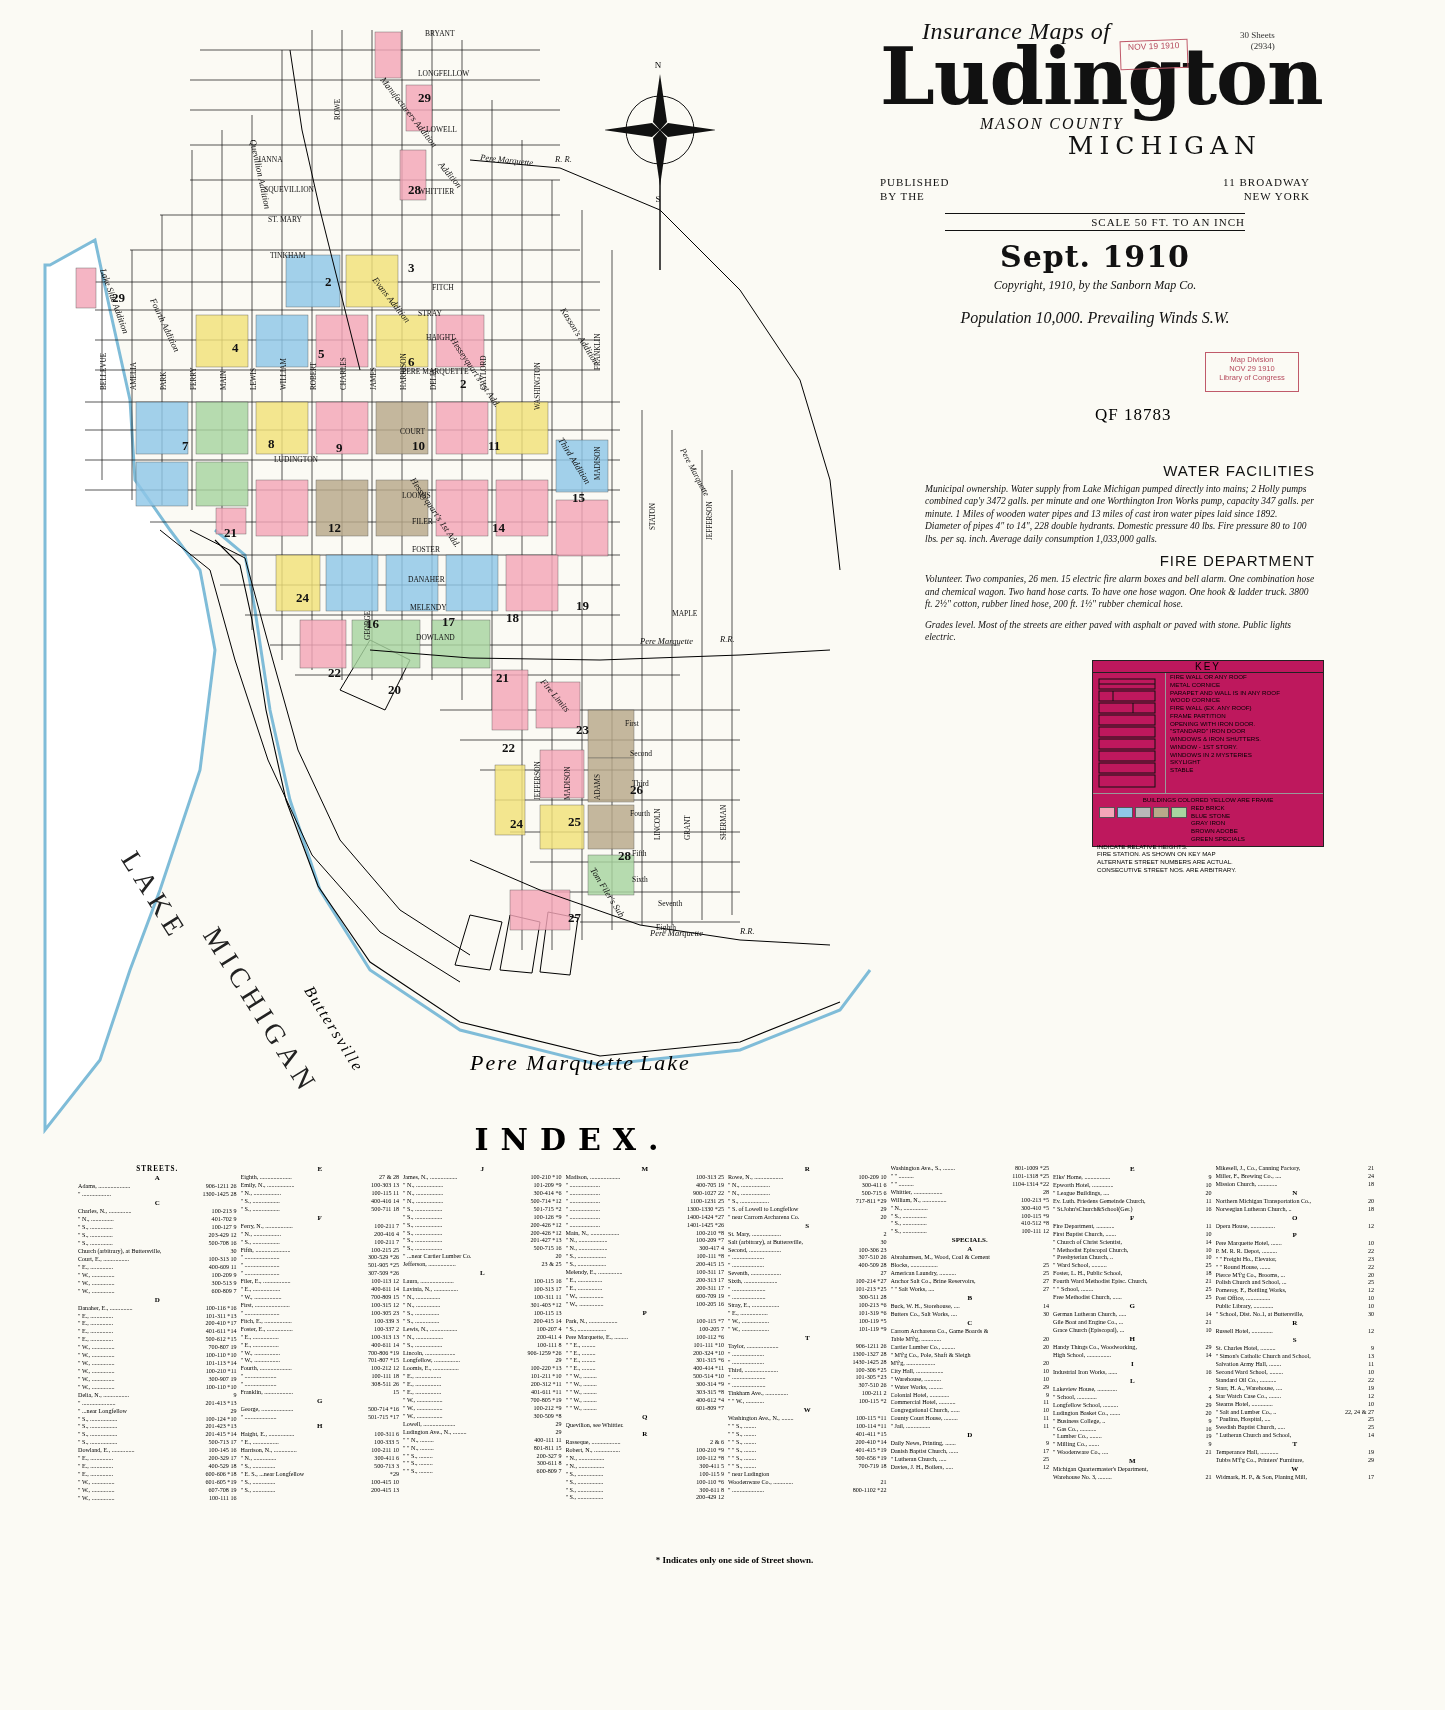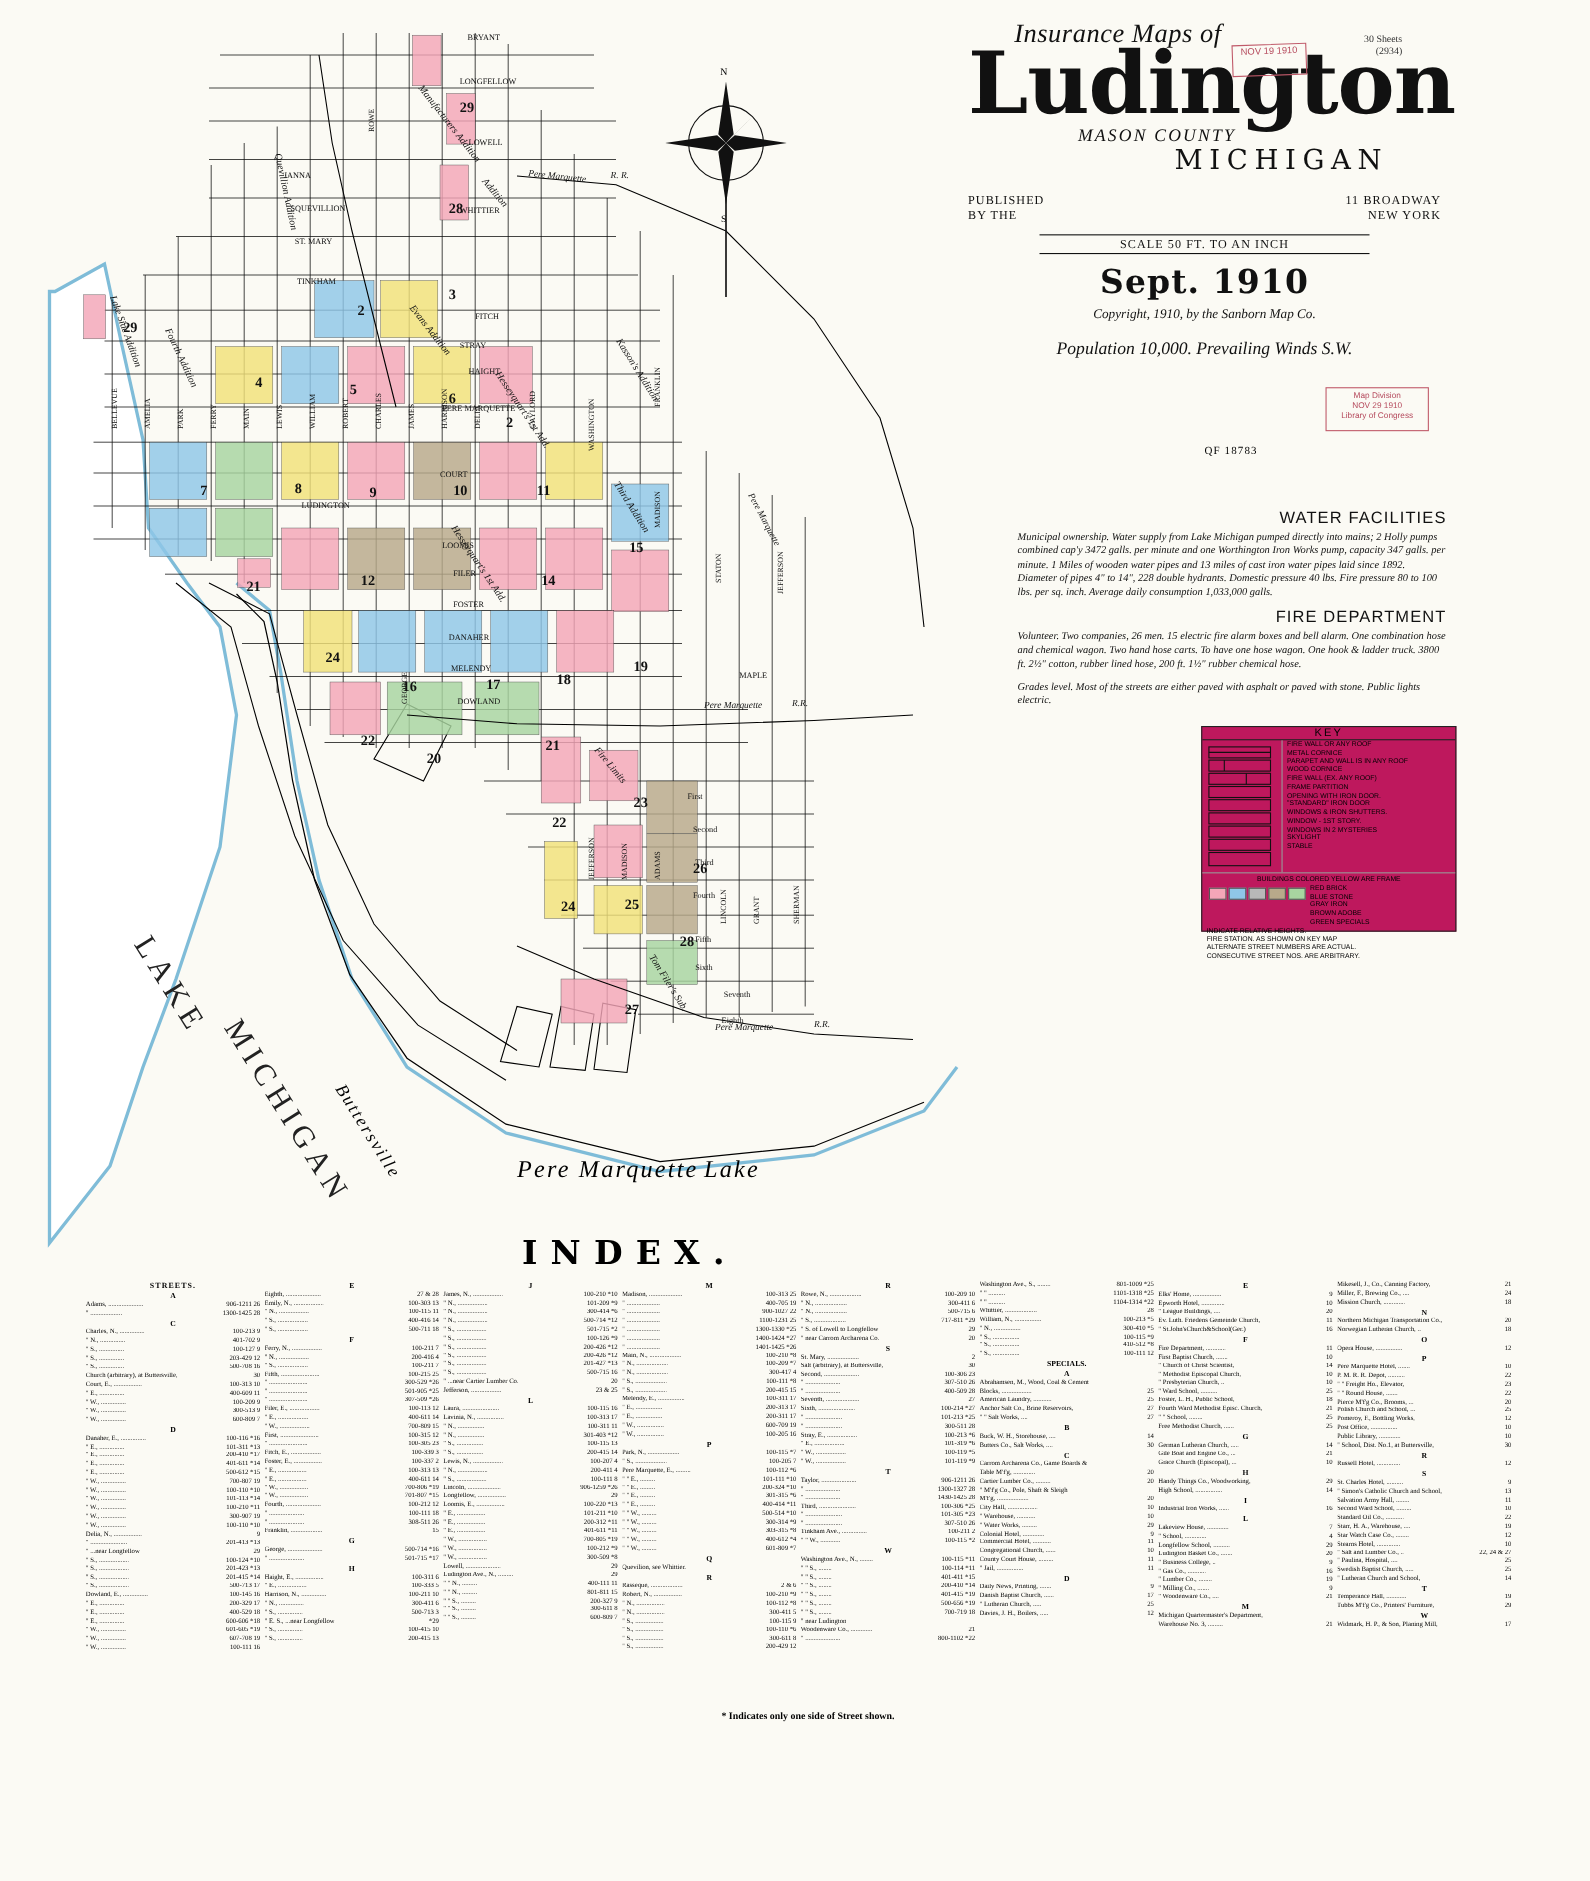--- a/index.html
+++ b/index.html
@@ -20,21 +20,21 @@
   .t-county{font-style:italic;font-size:16px;margin-left:100px;margin-top:2px;letter-spacing:2px;}
   .t-state{font-size:25px;letter-spacing:6px;text-align:right;margin-top:-2px;margin-right:48px;
      font-family:"DejaVu Serif",serif;}
   .pubrow{display:flex;justify-content:space-between;align-items:center;
      font-size:11px;margin-top:16px;letter-spacing:1px;}
   .pubrow .l{width:92px;line-height:1.25;}
   .pubrow .r{width:92px;line-height:1.25;text-align:right;}
   .sanborn{border:2px solid #111;padding:5px 16px;text-align:center;
      font-family:"DejaVu Serif",serif;font-weight:bold;font-size:21px;line-height:1.05;
      background:#fff;}
-  .scalebar{text-align:center;font-size:11px;letter-spacing:1px;margin-top:10px;
+  .scalebar{text-align:right;font-size:11px;letter-spacing:1px;margin-top:10px;
      border-top:1px solid #111;border-bottom:1px solid #111;padding:2px 0;width:300px;
      margin-left:auto;margin-right:auto;}
   .t-date{text-align:center;font-family:"DejaVu Serif",serif;font-weight:bold;
      font-size:30px;margin-top:8px;letter-spacing:1px;}
   .t-copy{text-align:center;font-size:12px;margin-top:4px;font-style:italic;}
   .t-pop{text-align:center;font-size:16px;font-style:italic;margin-top:16px;}
 
   .facil{position:absolute;left:925px;top:455px;width:390px;font-size:9.5px;line-height:1.32;
      font-style:italic;color:#111;}
   .facil h4{font-style:normal;font-family:"Liberation Sans",sans-serif;font-size:15px;
@@ -43,21 +43,21 @@
   
   .stamp-nov{position:absolute;left:1120px;top:40px;width:66px;height:26px;
      border:1px solid #c05a6a;color:#b5495c;font-size:8.5px;text-align:center;
      font-family:"Liberation Sans",sans-serif;line-height:1.15;padding-top:1px;
      transform:rotate(-2deg);}
   .stamp-lib{position:absolute;left:1205px;top:352px;width:92px;height:36px;
      border:1px solid #c05a6a;color:#b5495c;font-size:7.5px;text-align:center;
      font-family:"Liberation Sans",sans-serif;line-height:1.2;padding-top:2px;}
   .sheetno{position:absolute;left:1240px;top:30px;font-size:9px;text-align:right;
      color:#333;line-height:1.2;}
-  .copyreg{position:absolute;left:1095px;top:405px;font-size:10px;letter-spacing:1px;}
+  .copyreg{position:absolute;left:1095px;top:405px;font-size:17px;letter-spacing:1px;}
 
   
   .keybox{position:absolute;left:1092px;top:660px;width:230px;height:185px;
      border:1px solid #222;background:#be185d;}
   .keybox .kt{text-align:center;font-size:10px;letter-spacing:2px;border-bottom:1px solid #222;
      font-family:"Liberation Sans",sans-serif;}
   .keybox .krow{font-size:6.2px;line-height:1.25;padding:0 4px;font-family:"Liberation Sans",sans-serif;}
   .keyswatches{display:flex;gap:2px;margin:3px 0 3px 6px;}
   .keyswatches i{display:block;width:14px;height:9px;border:1px solid #555;}
 

